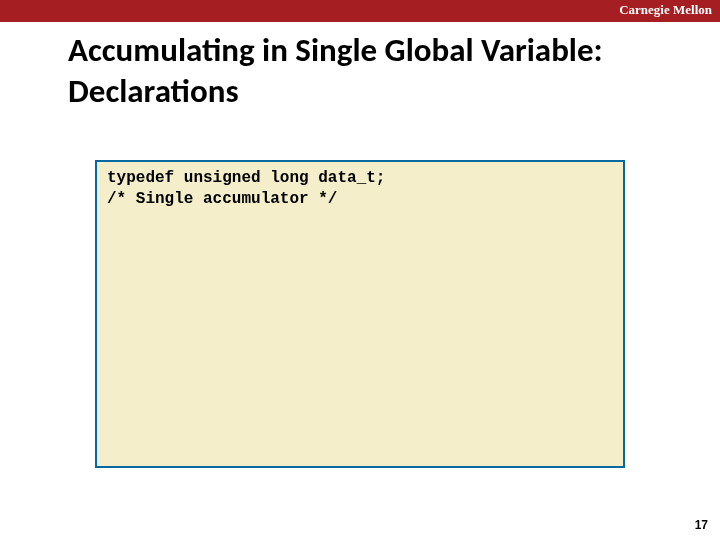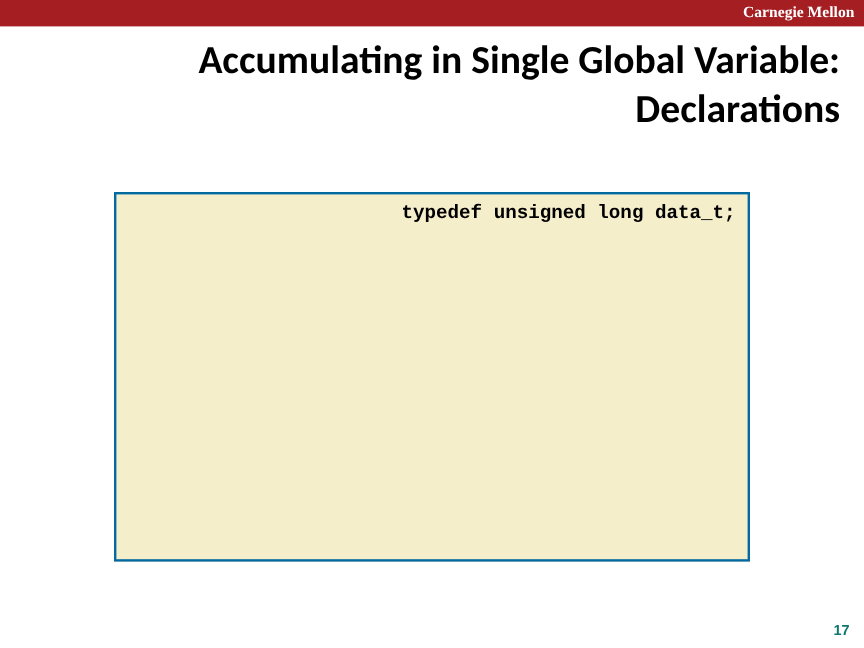--- a/index.html
+++ b/index.html
@@ -1,15 +1,15 @@
 <!DOCTYPE html>
 <html><head>
   <meta charset="utf-8">
   <style>
-    * { margin: 0; padding: 0; box-sizing: border-box; text-align: right; }
+    * { margin: 0; padding: 0; box-sizing: border-box; }
     body {
       width: 720px;
       height: 540px;
       background: #ffffff;
       font-family: Georgia, 'Times New Roman', serif;
       position: relative;
       overflow: hidden;
     }
     .topbar {
       width: 100%;
@@ -26,20 +26,21 @@
       font-size: 13px;
       font-family: 'Times New Roman', serif;
     }
     .title {
       padding: 8px 20px 0 20px;
       font-size: 33px;
       font-weight: bold;
       color: #000000;
       line-height: 1.25;
       font-family: Calibri, Arial, sans-serif;
+      margin-left: 48px;
     }
     .code-box {
       position: absolute;
       left: 95px;
       top: 160px;
       width: 530px;
       height: 308px;
       background: #f4eecb;
       border: 2px solid #0369a1;
       padding: 6px 10px;
@@ -51,30 +52,31 @@
       line-height: 1.3;
       white-space: pre;
       color: #000000;
     }
     .page-number {
       position: absolute;
       right: 12px;
       bottom: 8px;
       font-size: 12px;
       font-weight: bold;
-      color: #0f766e;
+      color: #000000;
       font-family: Arial, sans-serif;
     }
   </style>
 </head>
 <body>
 
 <div class="topbar">
   <span class="topbar-label">Carnegie Mellon</span>
 </div>
 
 <h1 class="title">Accumulating in Single Global Variable: Declarations</h1>
 
 <div class="code-box">
   <div class="code-line">typedef unsigned long data_t;</div>
+  <div class="code-line">/* Single accumulator */</div>
 </div>
 
 <div class="page-number">17</div>
 
 </body></html>

